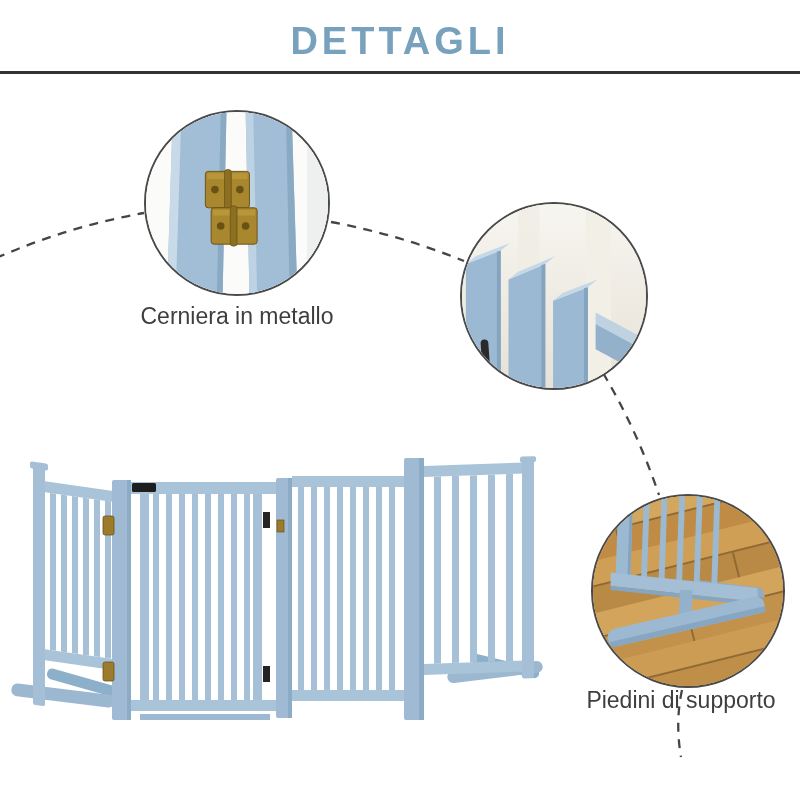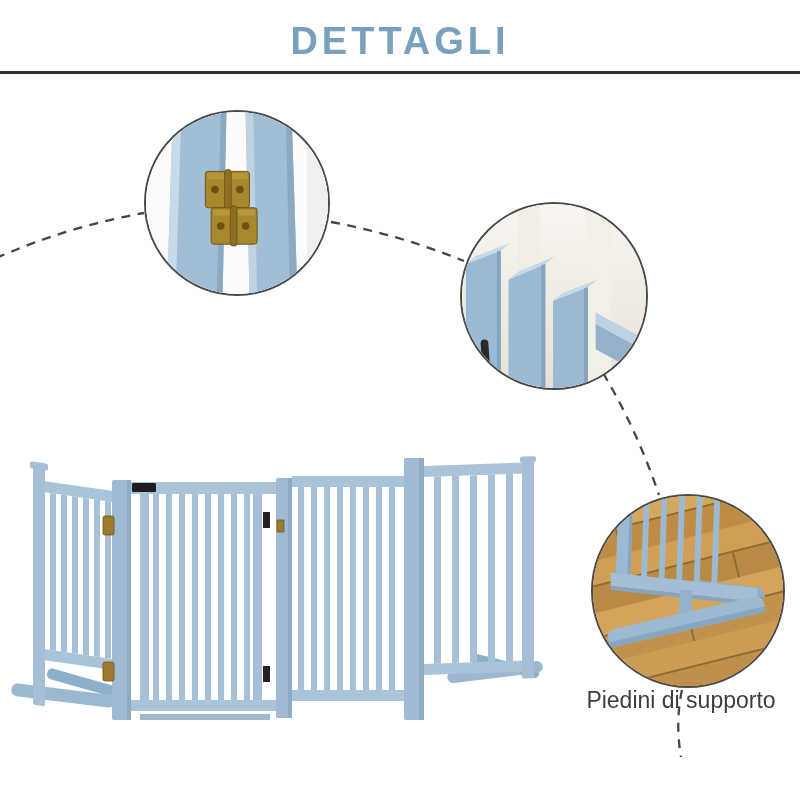--- a/index.html
+++ b/index.html
@@ -163,20 +163,21 @@
       </g>
       <g>
         <rect x="68" y="100" width="48" height="38" rx="3" fill="#a8872f" stroke="#6a5214" stroke-width="1"></rect>
         <rect x="70" y="102" width="44" height="6" fill="#c2a143" opacity="0.6"></rect>
         <rect x="88" y="98" width="7" height="42" rx="3" fill="#8d6f22" stroke="#6a5214" stroke-width="0.8"></rect>
         <circle cx="78" cy="119" r="4" fill="#6a5214"></circle>
         <circle cx="104" cy="119" r="4" fill="#6a5214"></circle>
       </g>
     </svg>
   </div>
+  <div class="callout-label label-hinge">Cerniera in metallo</div>
 
   <div class="callout-circle circle-wood">
     <svg viewBox="0 0 190 190" width="184" height="184">
       <defs>
         <linearGradient id="g2" x1="0" y1="0" x2="0" y2="1">
           <stop offset="0" stop-color="#f7f5f0"></stop>
             <stop offset="1" stop-color="#e7e2d7"></stop>
         </linearGradient>
       </defs>
       <rect x="0" y="0" width="190" height="190" fill="url(#g2)"></rect>

